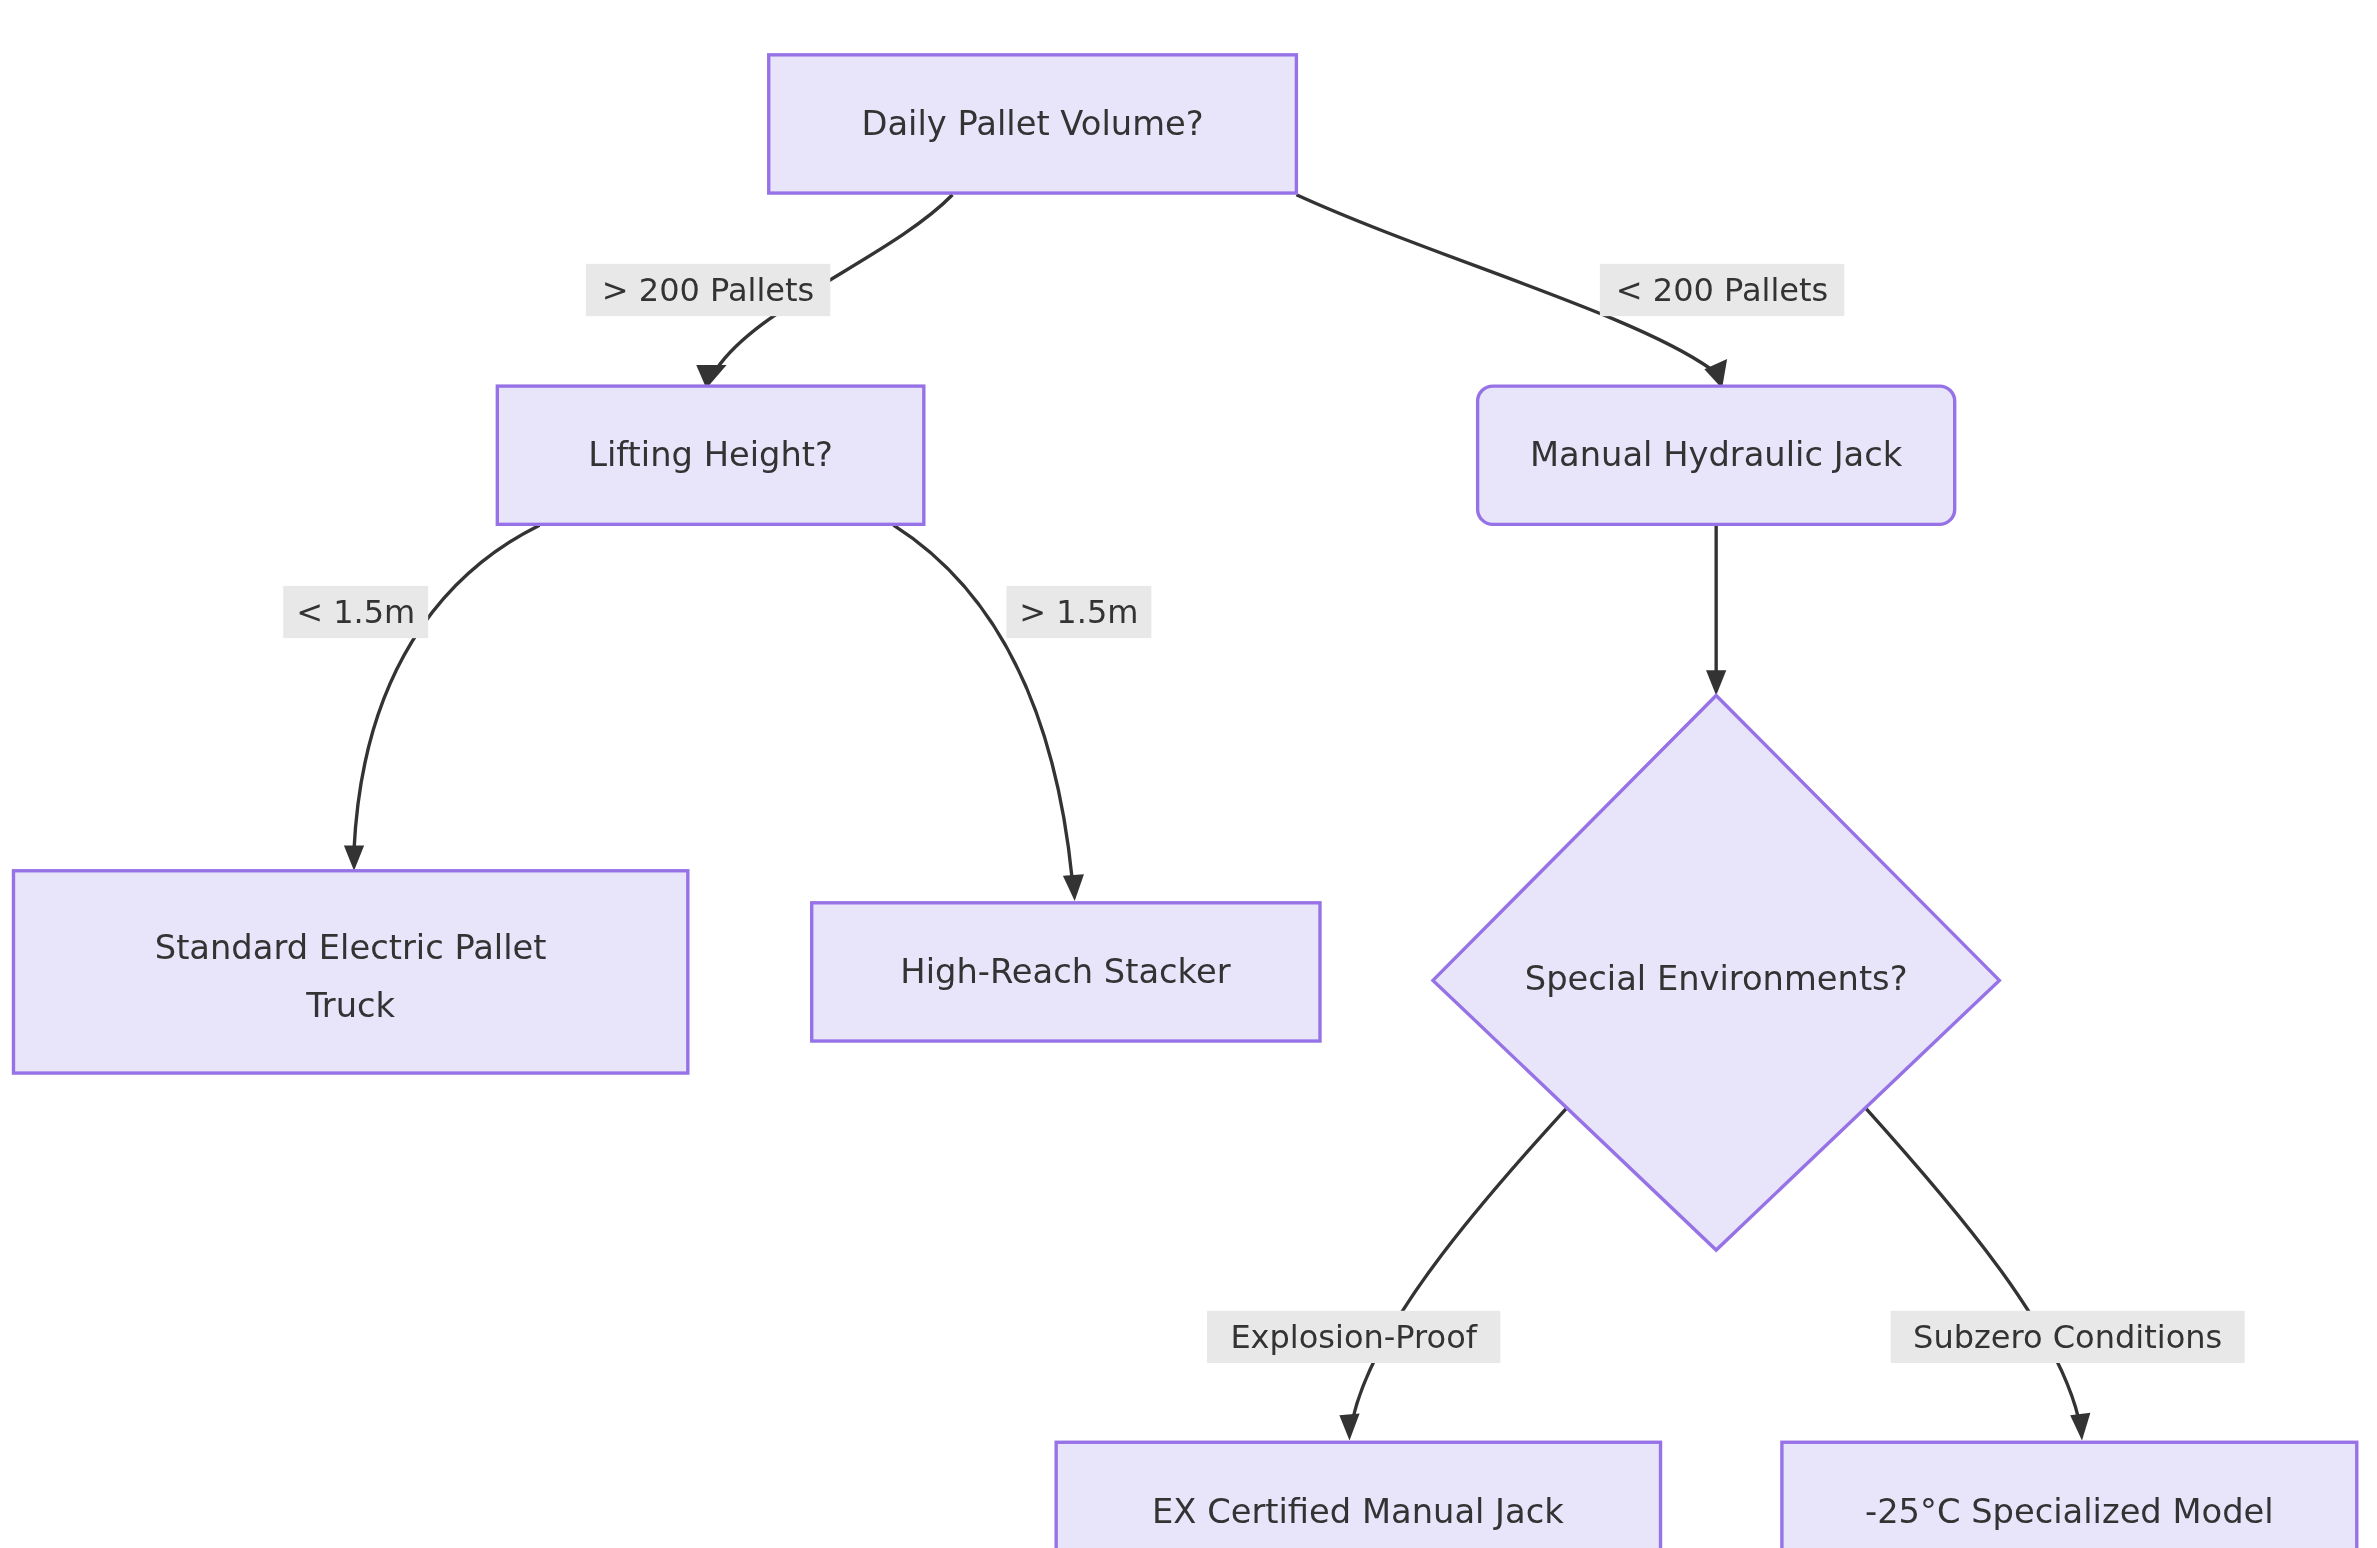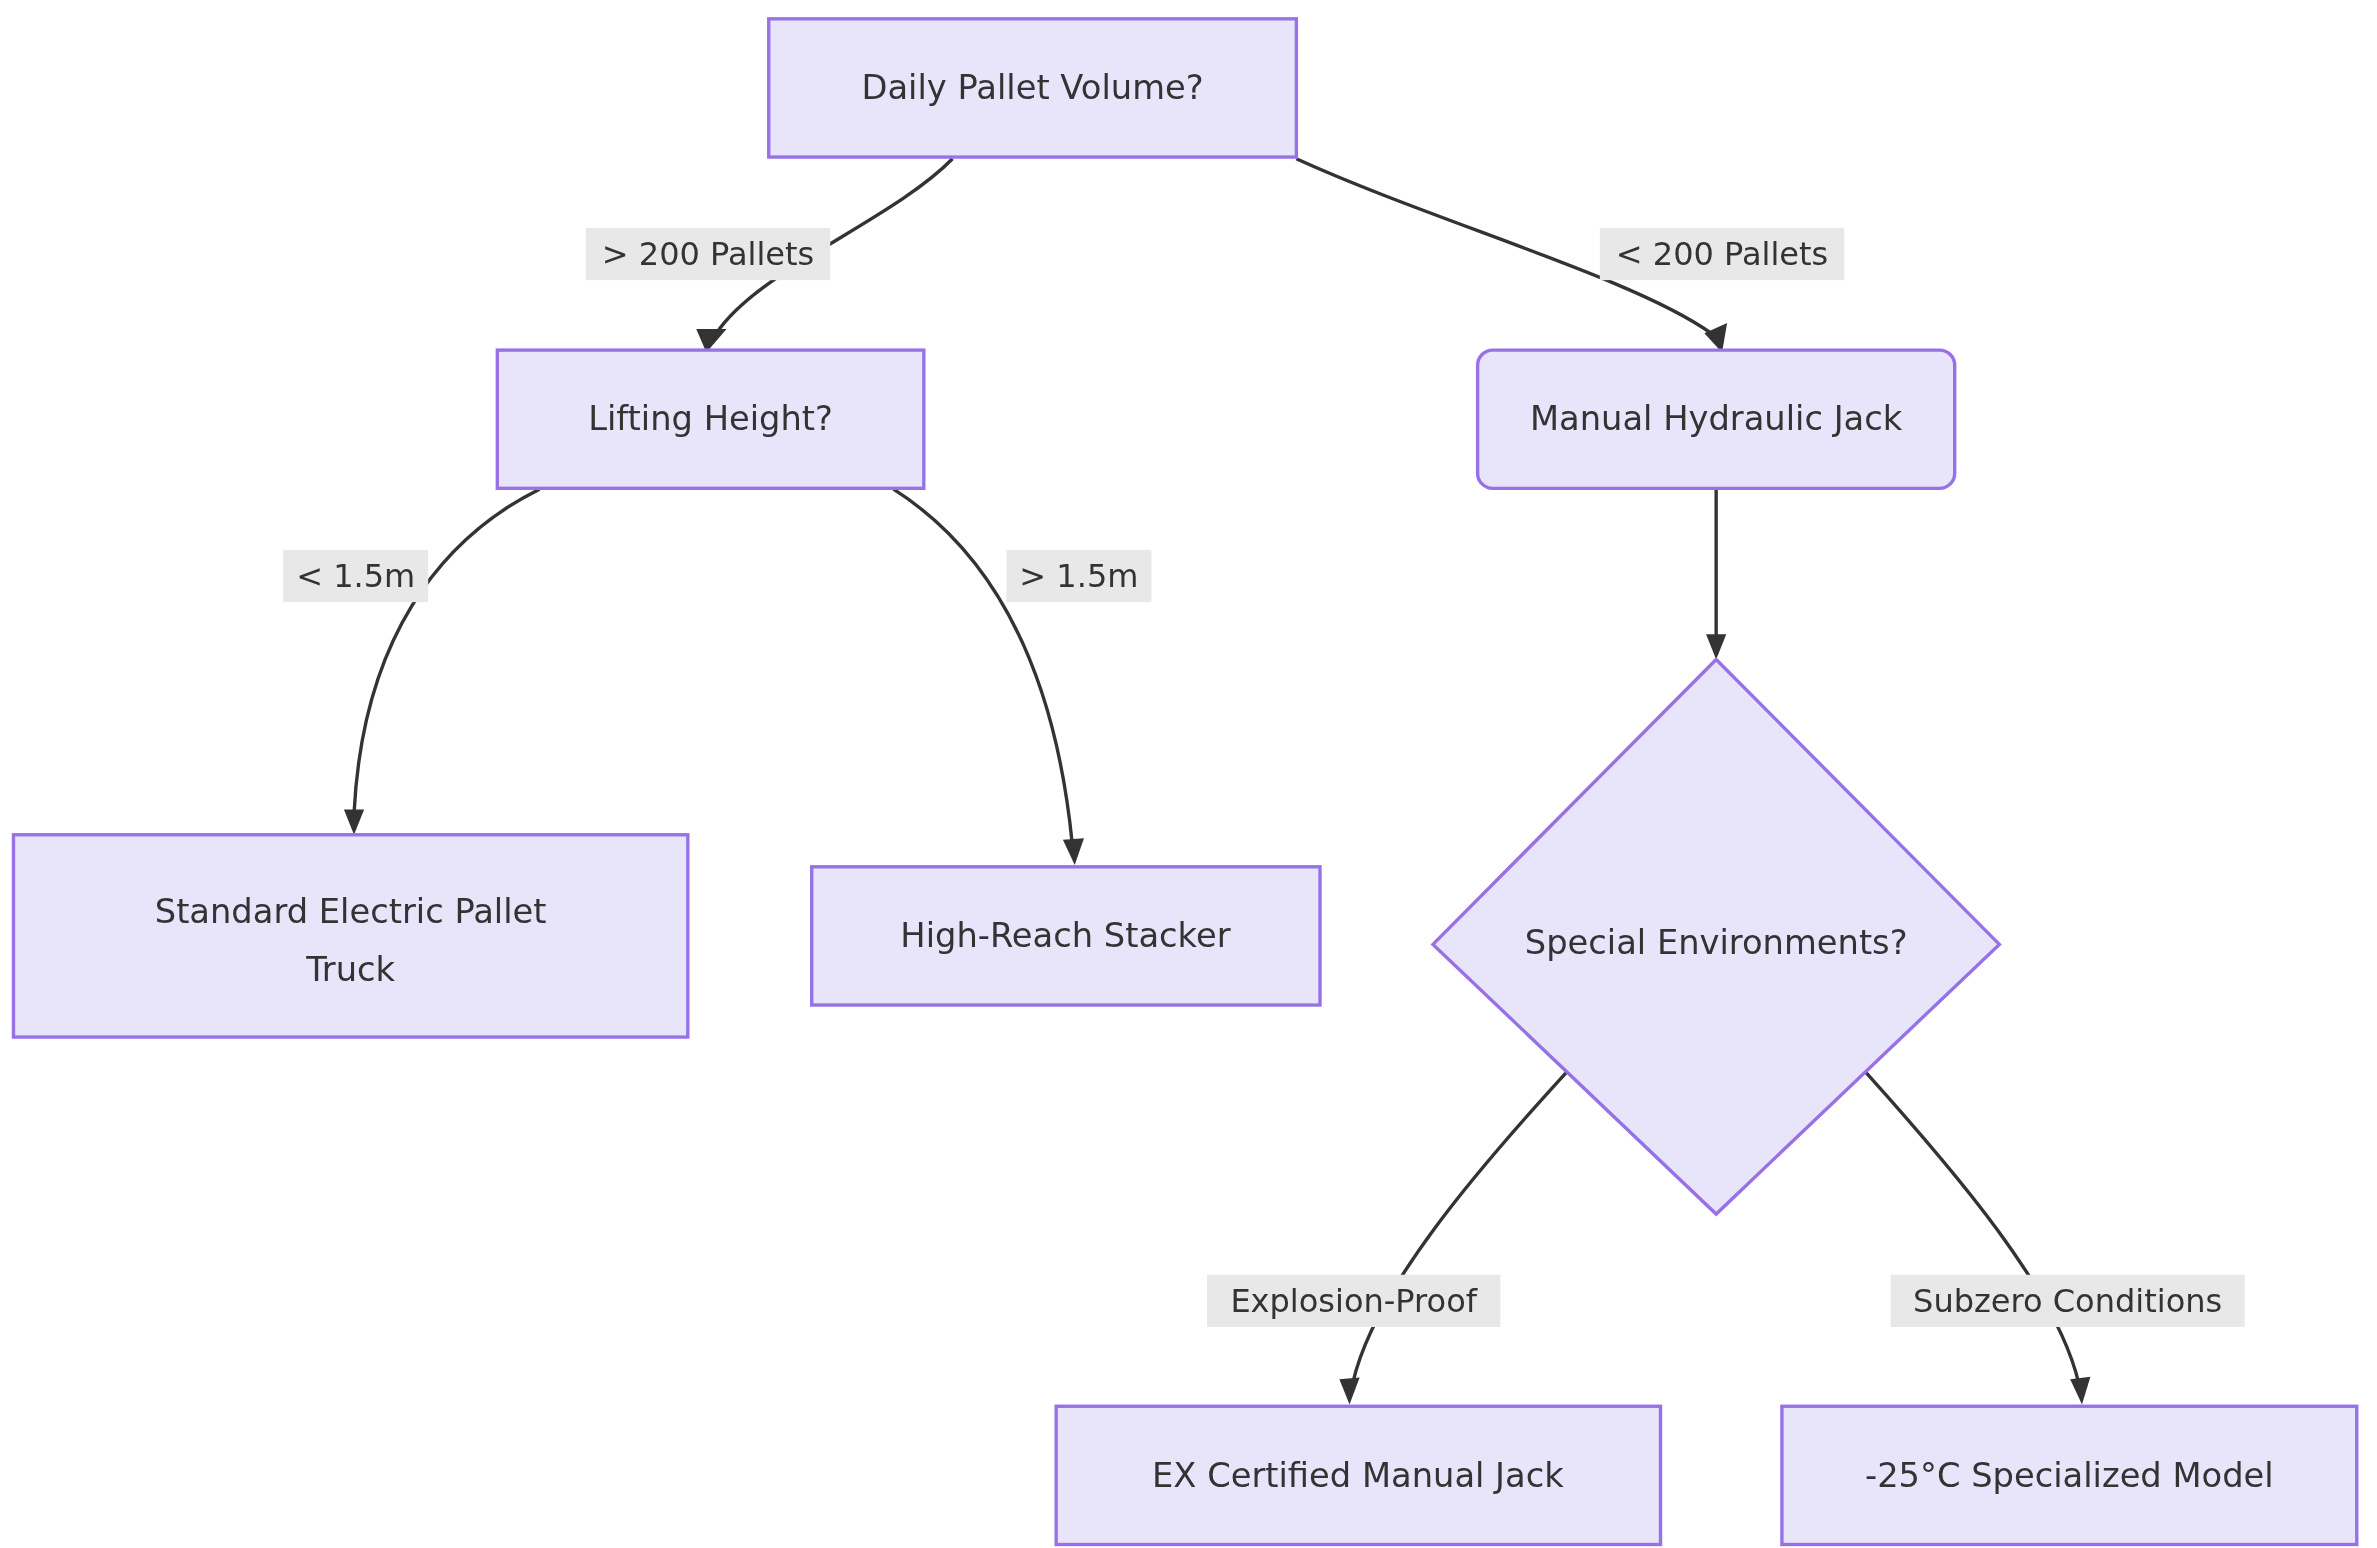--- a/index.html
+++ b/index.html
@@ -11,20 +11,21 @@
     font-family: "DejaVu Sans", sans-serif;
     width: 2377px;
     height: 1549px;
     overflow: hidden;
   }
   #flowchart-root {
     position: relative;
     width: 2377px;
     height: 1349px;
     background: #ffffff;
+    margin-top: 36px;
   }
   svg#flow-svg {
     position: absolute;
     top: 0;
     left: 0;
     width: 2377px;
     height: 1549px;
     display: block;
   }
   .node-shape {

